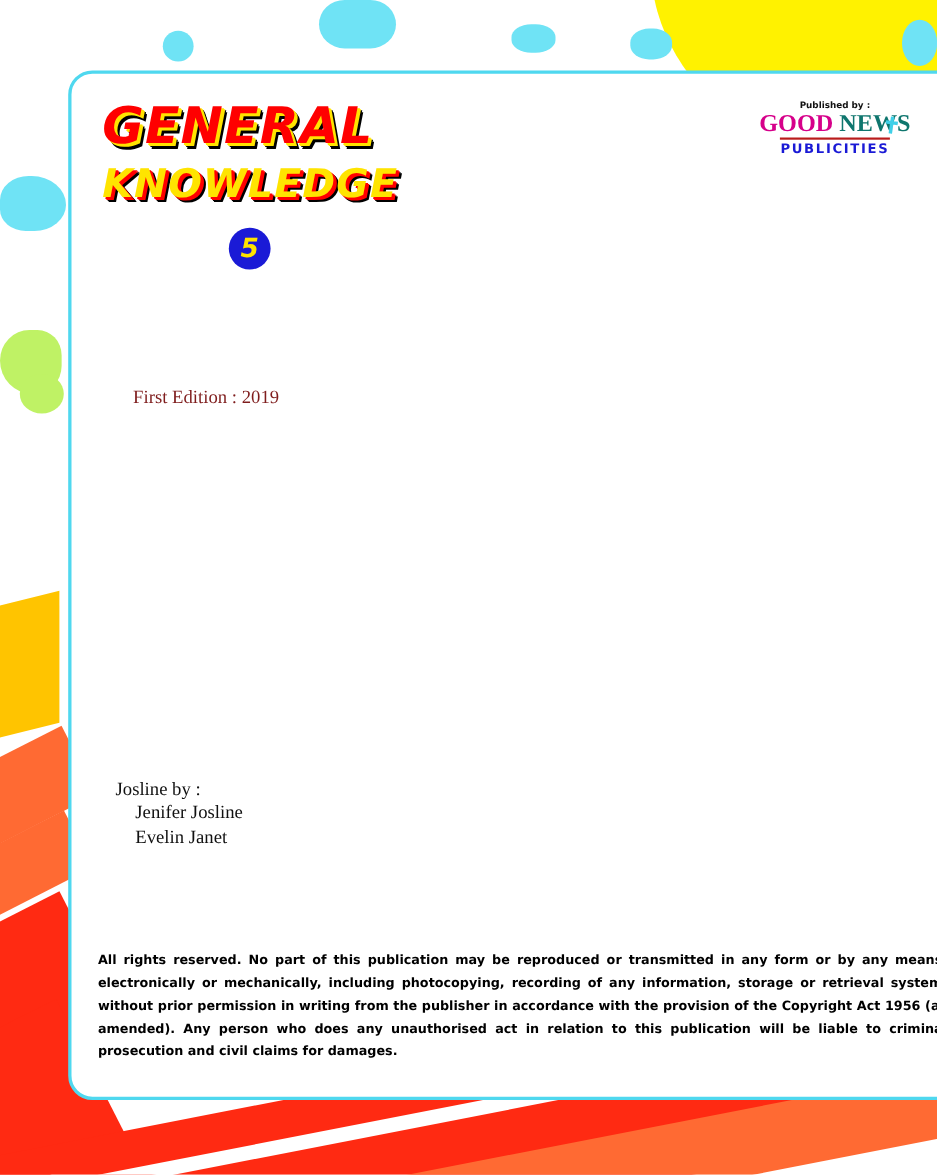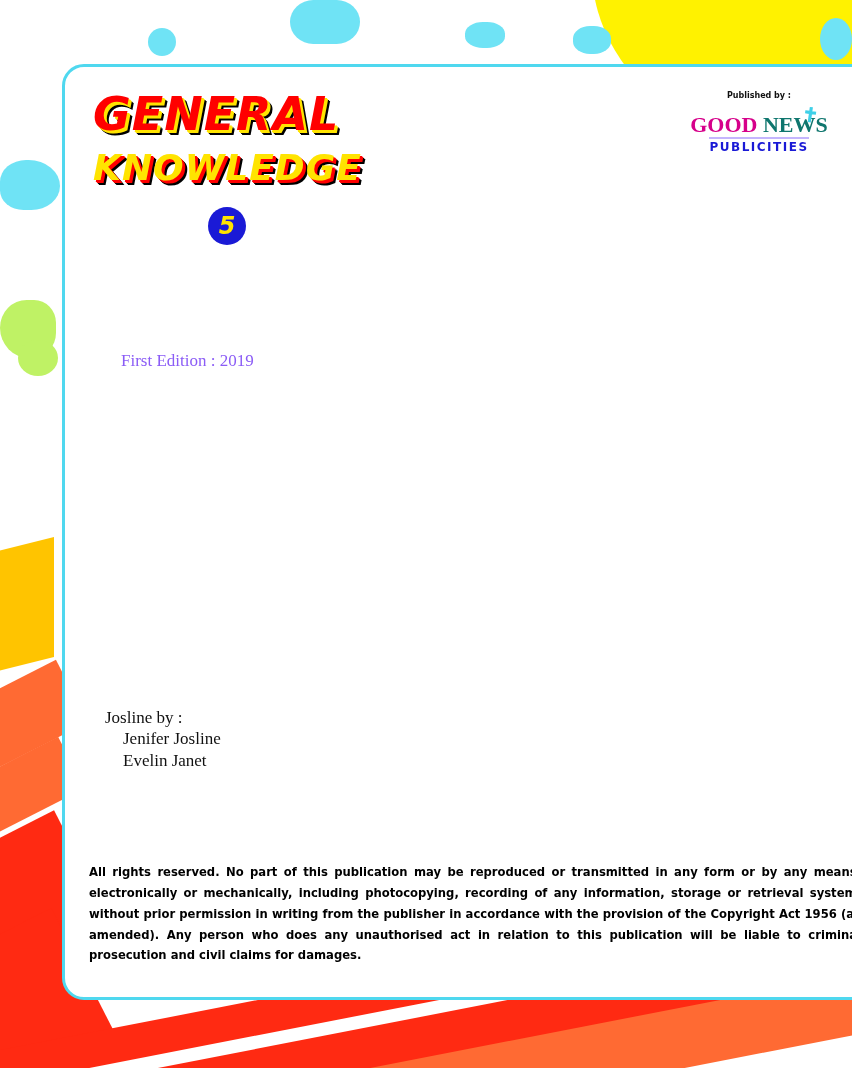--- a/index.html
+++ b/index.html
@@ -199,40 +199,40 @@
     right: 34px;
     top: 24px;
     width: 180px;
     text-align: center;
   }
   .pub-published {
     font-family: "DejaVu Sans", sans-serif;
     font-size: 8px;
     font-weight: bold;
     color: #111111;
-    margin-bottom: 14px;
+    margin-bottom: 1px;
   }
   .pub-name {
     font-family: "Liberation Serif", serif;
     font-size: 22px;
     font-weight: bold;
     color: #d6008a;
     letter-spacing: 0px;
     line-height: 1;
     position: relative;
     display: inline-block;
   }
   .pub-name .news { color: #0f766e; }
   .pub-sub {
     font-family: "DejaVu Sans", sans-serif;
     font-size: 12px;
     font-weight: bold;
     letter-spacing: 1.5px;
     color: #1a1ad6;
-    border-top: 2px solid #c4b5fd;
+    border-top: 2px solid #b91c1c;
     display: inline-block;
     padding-top: 1px;
     margin-top: 1px;
   }
   .cross {
     position: absolute;
     right: 30px;
     top: 14px;
     color: #3fd0e8;
     font-size: 20px;
@@ -247,21 +247,21 @@
     left: 52px;
     top: 218px;
     font-size: 15.5px;
     color: #111111;
   }
   .edition-line {
     position: absolute;
     left: 56px;
     top: 284px;
     font-size: 17px;
-    color: #8b5cf6;
+    color: #7f1d1d;
   }
   .prepared-block {
     position: absolute;
     left: 40px;
     top: 640px;
     font-size: 17px;
     color: #111111;
     line-height: 1.25;
   }
   .prepared-block .name { padding-left: 18px; display: block; }

